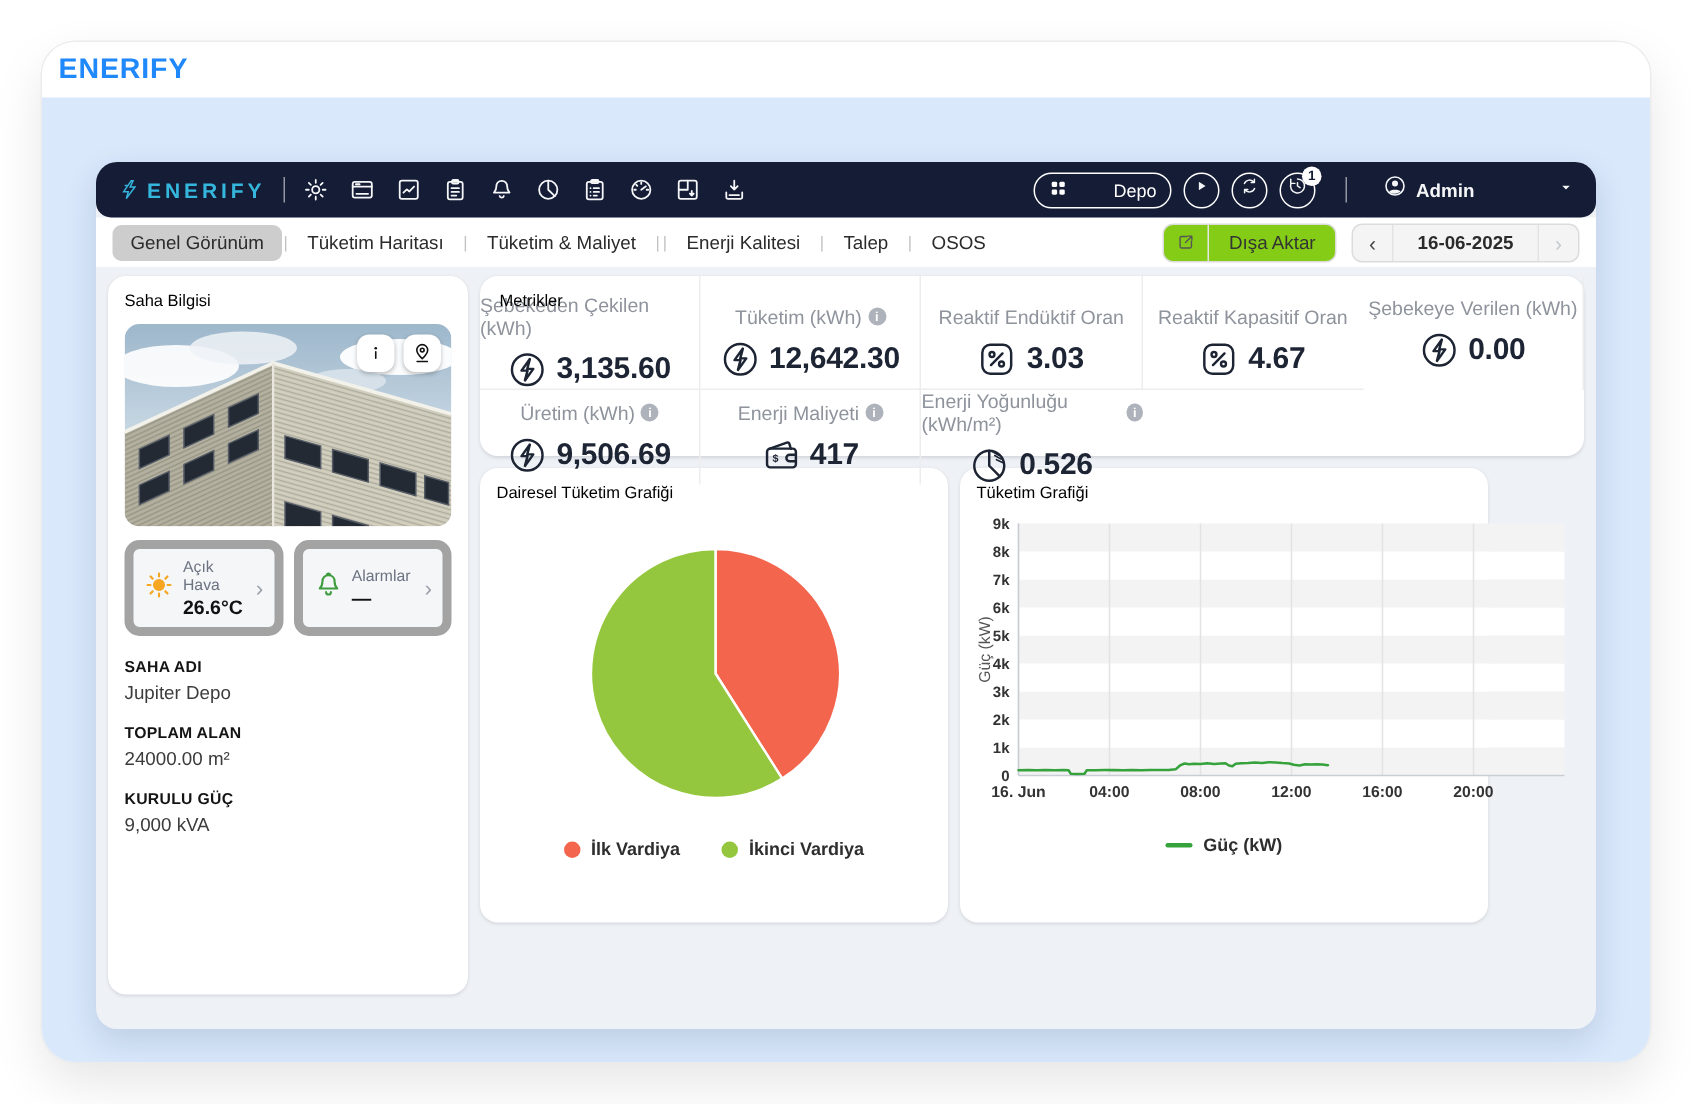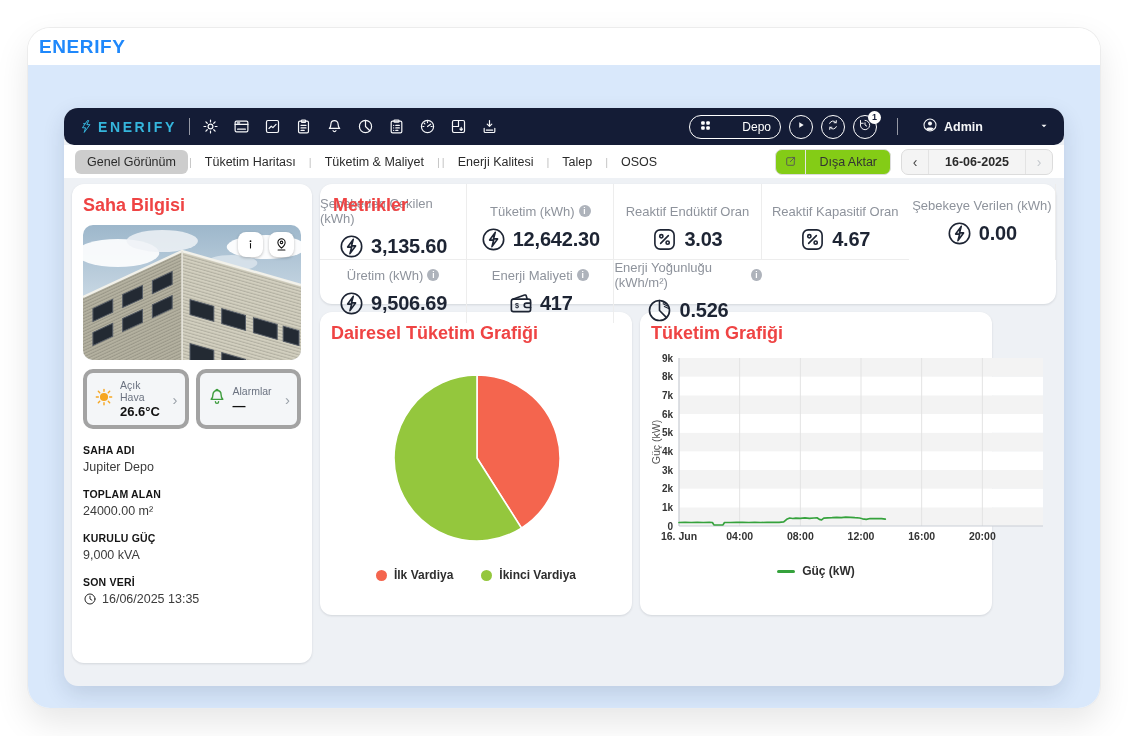--- a/index.html
+++ b/index.html
@@ -54,32 +54,32 @@
   .date-ctrl { display:flex; align-items:center; height:26px; border:1px solid #dcdcdc; border-radius:7px;
     background:#f4f4f4; overflow:hidden; }
   .date-nav { width:26px; height:100%; display:grid; place-items:center; font-size:14px; color:#444; cursor:pointer; }
   .date-nav.disabled { color:#c4c8cd; }
   .date-value { padding:0 16px; font-size:12.5px; font-weight:600; color:#2b2b2b;
     border-left:1px solid #e3e3e3; border-right:1px solid #e3e3e3; height:100%; display:flex; align-items:center; cursor:pointer; }
 
   
   .content { display:flex; gap:8px; padding:6px 8px 0; }
   .card { background:#fff; border-radius:12px; box-shadow:0 1px 3px rgba(16,24,40,.07),0 1px 2px rgba(16,24,40,.05); }
-  .card-title { font-size:18px; font-weight:700; color:#ef4444; }
+  .card-title { font-size:11px; font-weight:400; color:#000000; }
 
   
   .site-card { width:240px; height:479px; padding:11px; }
   .photo-wrap { margin-top:9px; height:135px; border-radius:10px; overflow:hidden; position:relative; }
   .photo-wrap svg.photo { width:100%; height:100%; display:block; }
   .photo-btns { position:absolute; top:7px; right:7px; display:flex; gap:6px; }
   .photo-btn { width:25px; height:25px; background:#fff; border-radius:8px; display:grid; place-items:center;
     box-shadow:0 1px 3px rgba(0,0,0,.25); color:#111; cursor:pointer; }
   .photo-btn svg { width:15px; height:15px; }
   .chips { margin-top:9px; display:flex; gap:7px; }
-  .chip { flex:1; background:#f4f6f8; border:4px solid #a3a3a3; border-radius:10px; padding:6px 7px;
+  .chip { flex:1; background:#f4f6f8; border:6px solid #a3a3a3; border-radius:10px; padding:6px 7px;
     display:flex; align-items:center; gap:6px; cursor:pointer; }
   .chip svg { width:20px; height:20px; flex:none; }
   .chip-label { font-size:10.5px; color:#6b7280; }
   .chip-value { font-size:13px; font-weight:700; color:#111; margin-top:1px; }
   .chip-arrow { margin-left:auto; color:#9aa1a9; font-size:15px; }
   .fields { margin-top:15px; }
   .field { margin-bottom:14px; }
   .field-label { font-size:10.5px; font-weight:700; color:#141414; letter-spacing:.2px; }
   .field-value { font-size:12.5px; color:#3c3c3c; margin-top:4px; display:flex; align-items:center; gap:5px; }
   .field-value svg { width:14px; height:14px; }
@@ -392,32 +392,20 @@
               <div class="field-value">
                 <span>24000.00 m²</span>
               </div>
             </div>
             <div class="field">
               <div class="field-label">KURULU GÜÇ</div>
               <div class="field-value">
                 <span>9,000 kVA</span>
               </div>
             </div>
-            <div class="field">
-              <div class="field-label">SON VERİ</div>
-              <div class="field-value">
-                <span style="display: grid;">
-                  <svg viewBox="0 0 24 24" width="14" height="14" fill="none" stroke="#222" stroke-width="1.7" stroke-linecap="round" stroke-linejoin="round">
-                    <circle cx="12" cy="12" r="8.6"></circle>
-                    <path d="M12 7.2V12l3.2 2"></path>
-                  </svg>
-                </span>
-                <span>16/06/2025 13:35</span>
-              </div>
-            </div>
           </div>
       </div>
 
       <div class="col-right">
 
         <div class="card metrics-card">
           <div class="card-title metrics-title">Metrikler</div>
           <div class="metrics-grid" id="metrics-grid">
               <div class="mcell row1">
                 <div class="mlabel">

